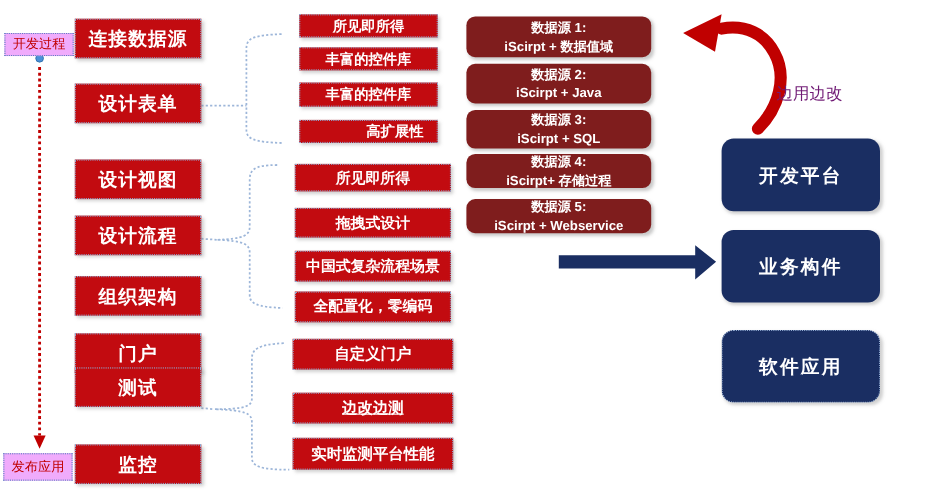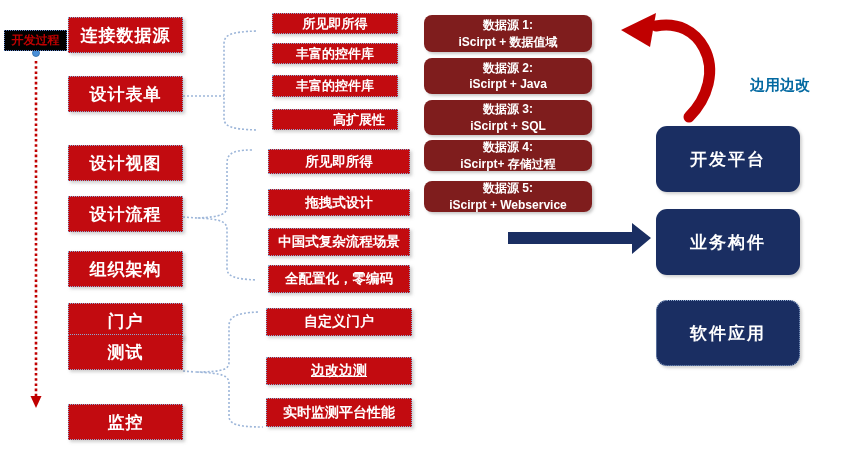--- a/index.html
+++ b/index.html
@@ -44,29 +44,29 @@
     left:656px;width:144px;height:66px;
     background:#1A2E62;
     border-radius:11px;
     box-shadow:2px 2px 3px rgba(120,120,120,0.35);
     font-size:17px;letter-spacing:2px;
   }
   .navy-dotted{border:1px dotted #8FA9D0;}
   .proc-label{
     position:absolute;
     display:flex;align-items:center;justify-content:center;
-    background:#000000;
+    background:#f0abfc;
     border:1px dotted #5B7FC0;
-    color:#C00000;font-weight:bold;font-size:12px;
+    color:#C00000;font-weight:normal;font-size:12px;
     box-sizing:border-box;
   }
   .iterate-text{
     position:absolute;
-    left:750px;top:76px;
-    color:#0369a1;font-weight:bold;font-size:15px;
+    left:706px;top:76px;
+    color:#701a75;font-weight:normal;font-size:15px;
   }
   svg.overlay{position:absolute;left:0;top:0;}
 </style>
 </head>
 <body>
 
 <div id="canvas">
 
   <svg class="overlay" width="844" height="449" viewBox="0 0 844 449">
 
@@ -91,20 +91,21 @@
 
     <polygon points="508,232 632,232 632,223 651,238 632,254 632,244 508,244" fill="#1A2E62"></polygon>
 
     <g>
       <path d="M689,117 C708,98 716,70 704,48 C695,31 678,22 656,26" stroke="#C00000" stroke-width="11" fill="none" stroke-linecap="round"></path>
       <polygon points="621,30 656,13 650,47" fill="#C00000"></polygon>
     </g>
   </svg>
 
   <div class="proc-label" style="left:4px;top:30px;width:63px;height:21px;">开发过程</div>
+  <div class="proc-label" style="left:3px;top:412px;width:63px;height:25px;">发布应用</div>
 
   <div class="box stage" style="top:17px;">连接数据源</div>
   <div class="box stage" style="top:76px;">设计表单</div>
   <div class="box stage" style="top:145px;">设计视图</div>
   <div class="box stage" style="top:196px;">设计流程</div>
   <div class="box stage" style="top:251px;">组织架构</div>
   <div class="box stage" style="top:303px;">门户</div>
   <div class="box stage" style="top:334px;">测试</div>
   <div class="box stage" style="top:404px;">监控</div>
 

